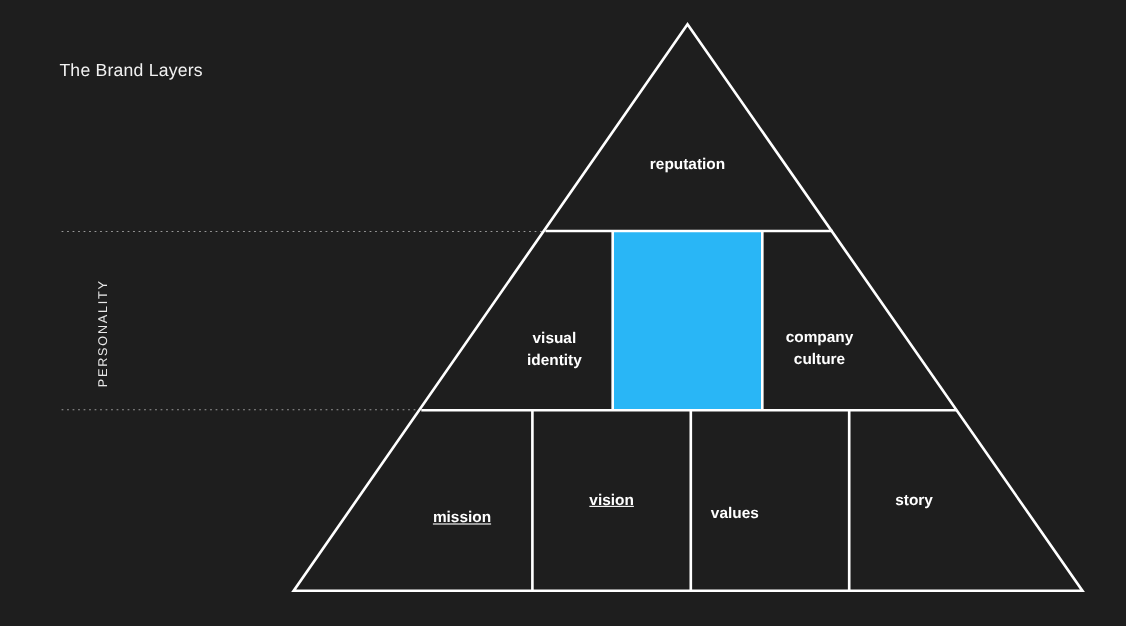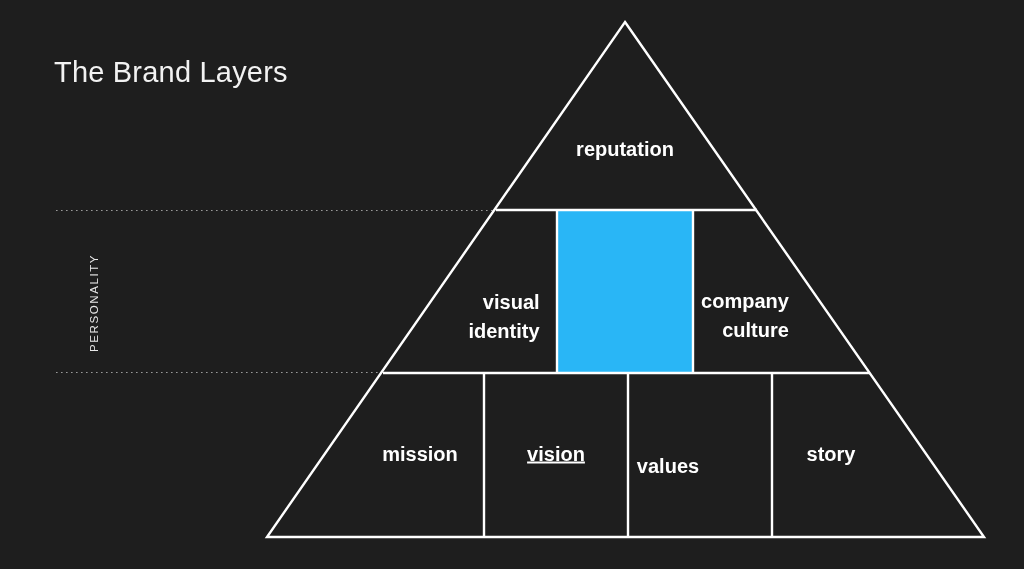--- a/index.html
+++ b/index.html
@@ -20,21 +20,21 @@
     position: absolute;
     left: 0;
     top: 0;
     width: 1024px;
     height: 569px;
   }
   .title {
     position: absolute;
     left: 54px;
     top: 56px;
-    font-size: 29px;
+    font-size: 16px;
     font-weight: 400;
     color: #f2f2f2;
     letter-spacing: 0.2px;
     white-space: nowrap;
   }
   .axis-label {
     position: absolute;
     left: 86px;
     top: 238px;
     width: 16px;
@@ -45,24 +45,24 @@
     writing-mode: vertical-rl;
     transform: rotate(180deg);
     display: flex;
     align-items: center;
     justify-content: center;
     white-space: nowrap;
   }
   .cell-label {
     position: absolute;
     color: #ffffff;
-    font-size: 20px;
+    font-size: 14px;
     font-weight: bold;
     line-height: 1.45;
-    text-align: right;
+    text-align: center;
     white-space: pre-line;
     transform: translate(-50%, -50%);
     pointer-events: none;
   }
   .cell-label.on-accent {
     color: #111111;
   }
 </style>
 </head>
 <body>
@@ -95,21 +95,21 @@
 
   <div class="cell-label" style="left:625px; top:149px;">reputation</div>
 
   <div class="cell-label" style="left:504px; top:292px;margin-top:25px;">visual
 identity</div>
 
 
   <div class="cell-label" style="left:745px; top:292px;margin-top:24px;">company
 culture</div>
 
-  <div class="cell-label" style="left:420px; top:454px;">mission</div>
+  <div class="cell-label" style="left:420px; top:470px;text-decoration:underline;">mission</div>
 
   <div class="cell-label" style="left:556px; top:454px;text-decoration:underline;">vision</div>
 
   <div class="cell-label" style="left:668px; top:454px;margin-top:12px;">values</div>
 
   <div class="cell-label" style="left:831px; top:454px;">story</div>
 
 </div>
 
 </body></html>

